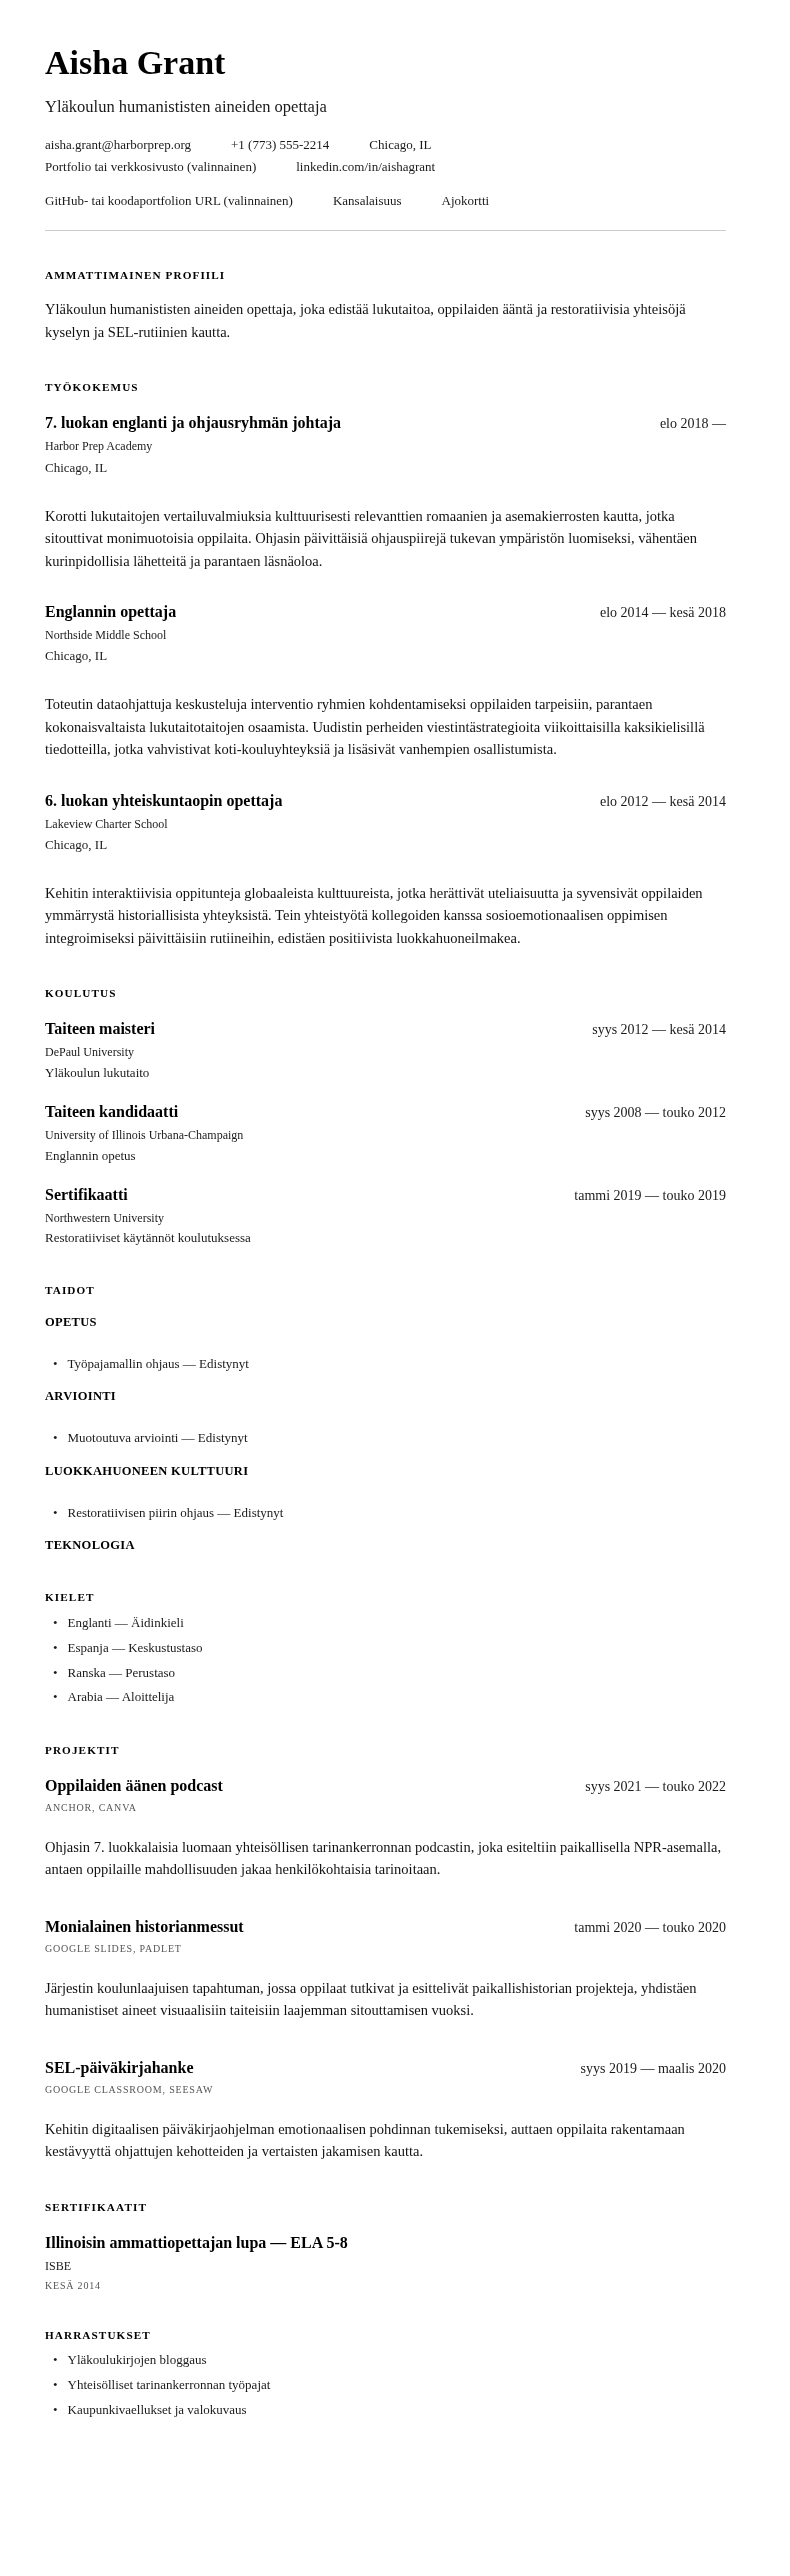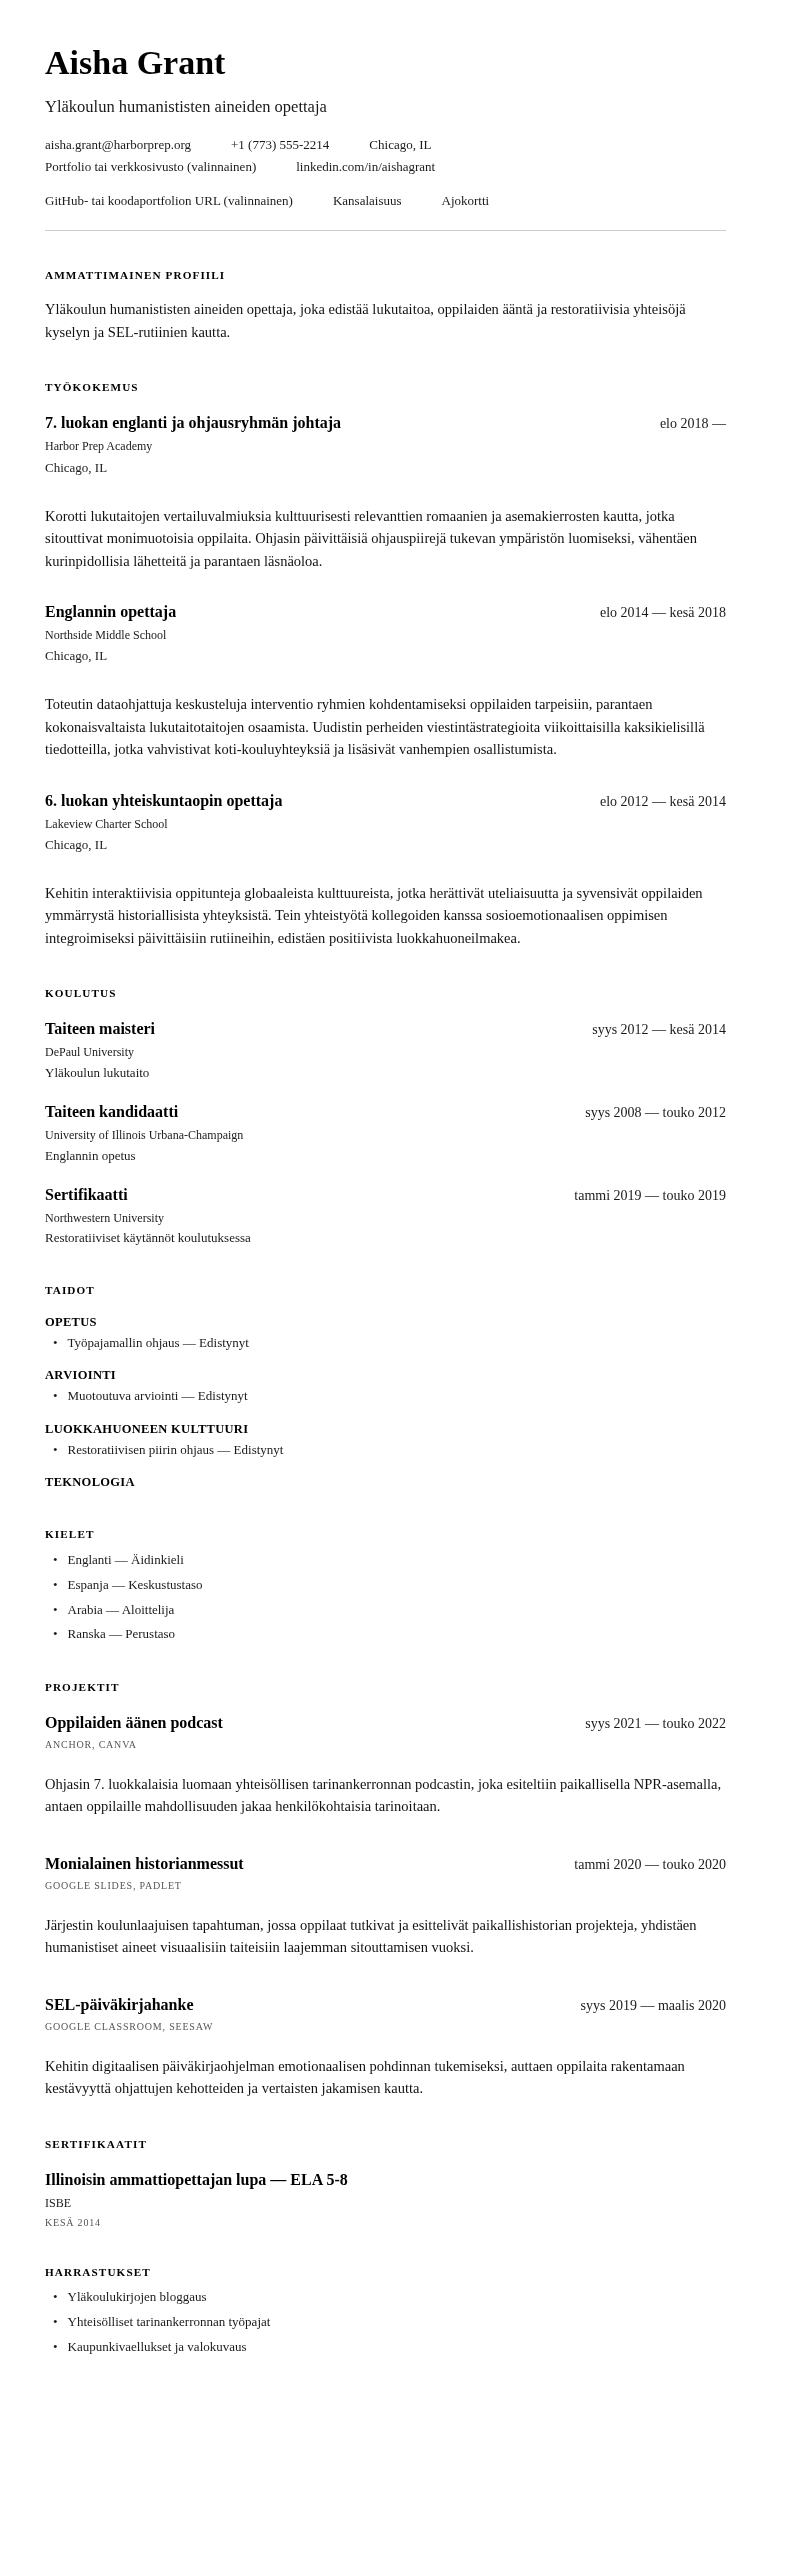--- a/index.html
+++ b/index.html
@@ -49,21 +49,21 @@
   .projects .entry-desc { margin-top: 22.4px; }
   .caps-note { font-size: 10px; letter-spacing: 0.8px; color: #555555; margin-top: 6.6px; }
   .cert .caps-note { margin-top: 6px; }
 
   
   .skill-group { margin-top: 17px; }
   .group-label { font-size: 12.5px; font-weight: 700; letter-spacing: 0.3px; margin: 0; line-height: 1.2; color: #000; }
 
   
   ul.bullets { list-style: none; margin: 9.2px 0 0 0; padding: 0 0 0 8px; }
-  .skill-group ul.bullets { margin-top: 4px; }
+  .skill-group ul.bullets { margin-top: 25px; }
   ul.bullets li { font-size: 13px; line-height: 1.35; margin: 0; padding-left: 14.5px; position: relative; color: #1a1a1a; }
   ul.bullets li + li { margin-top: 7.3px; }
   ul.bullets li::before { content: "•"; position: absolute; left: 0; top: 0; color: #1a1a1a; }
 </style>
 </head>
 <body>
 
 <div class="page">
 
   <header>
@@ -184,22 +184,22 @@
     <div class="skill-group">
       <h3 class="group-label">TEKNOLOGIA</h3>
     </div>
   </section>
 
   <section class="section">
     <h2 class="section-heading">KIELET</h2>
     <ul class="bullets">
       <li>Englanti — Äidinkieli</li>
       <li>Espanja — Keskustustaso</li>
+      <li>Ranska — Perustaso</li>
       <li>Arabia — Aloittelija</li>
-      <li>Ranska — Perustaso</li>
     </ul>
   </section>
 
   <section class="section projects">
     <h2 class="section-heading">PROJEKTIT</h2>
 
     <article class="entry">
       <div class="entry-head">
         <h3 class="entry-title">Oppilaiden äänen podcast</h3>
         <span class="entry-dates">syys 2021 — touko 2022</span>

